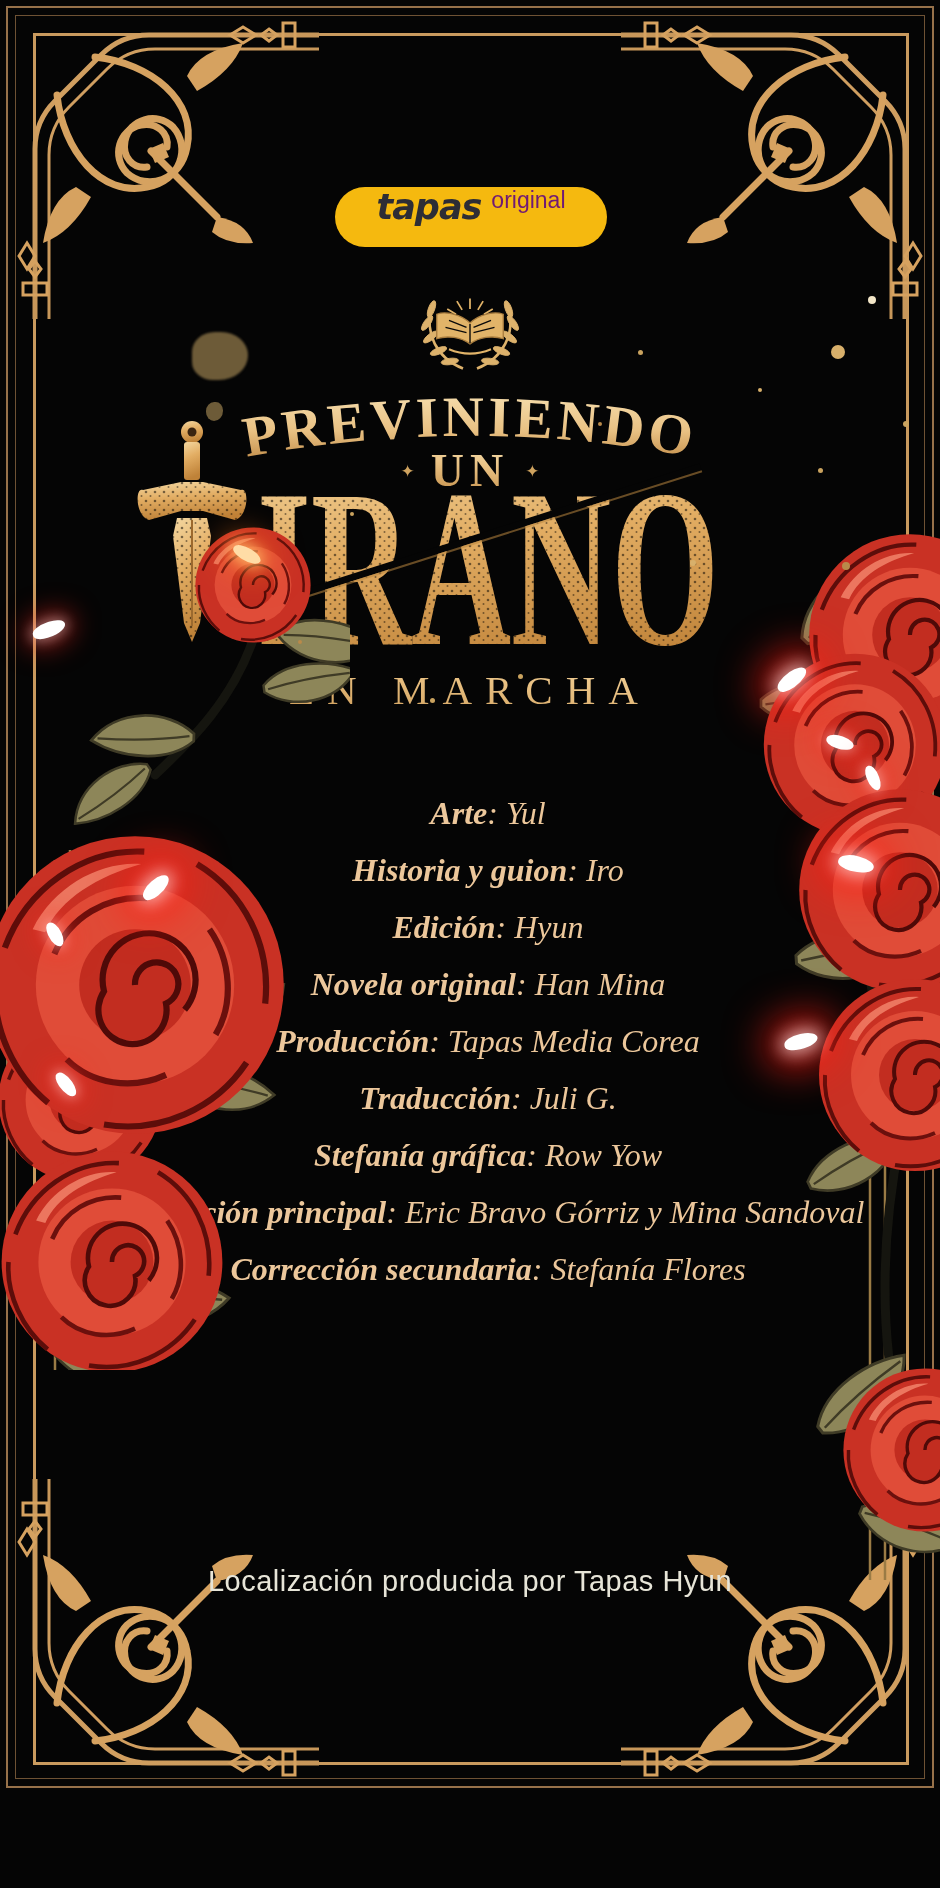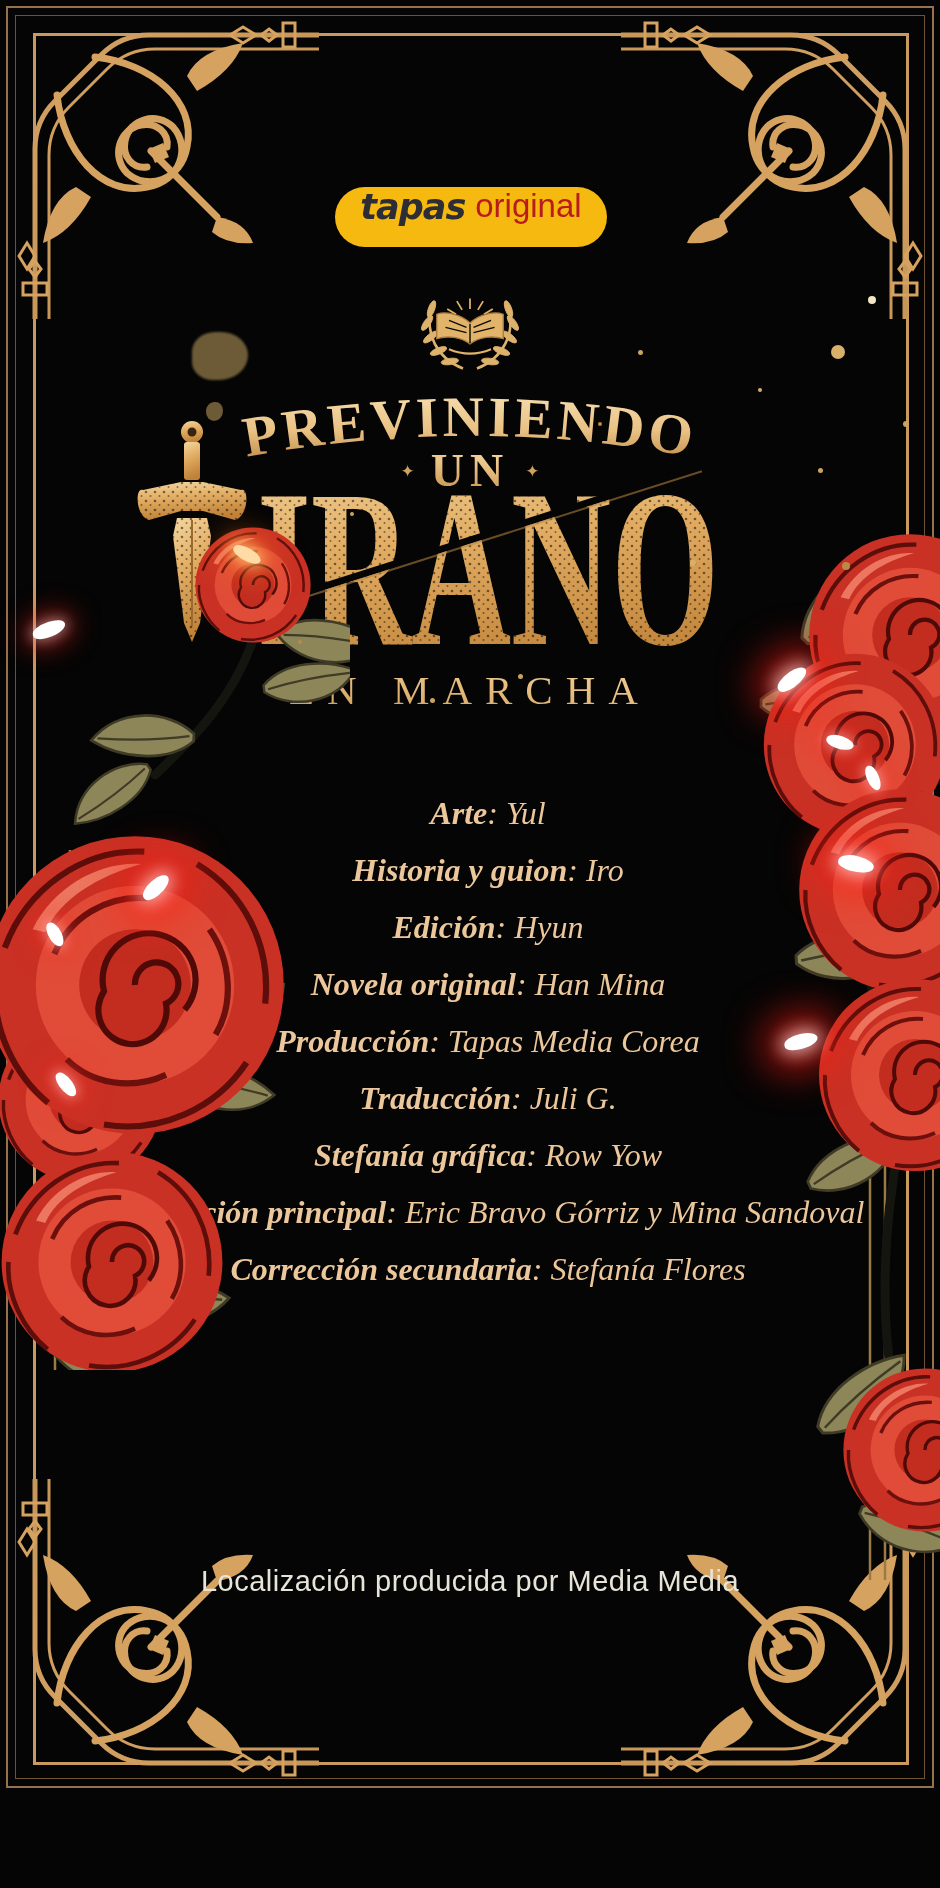--- a/index.html
+++ b/index.html
@@ -13,21 +13,21 @@
   .corner{position:absolute;width:320px;height:320px;}
   .corner.tl{left:-1px;top:-1px;}
   .corner.tr{left:621px;top:-1px;transform:scaleX(-1);}
   .corner.bl{left:-1px;top:1479px;transform:scaleY(-1);}
   .corner.br{left:621px;top:1479px;transform:scale(-1,-1);}
   
   .badge{position:absolute;left:335px;top:187px;width:272px;height:60px;border-radius:30px;
          background:#f5b90f;display:flex;align-items:flex-start;justify-content:center;gap:10px;}
   .badge .brand{font-family:"DejaVu Sans",sans-serif;font-weight:bold;font-style:italic;
          font-size:35px;color:#2d2d35;letter-spacing:-1px;}
-  .badge .orig{font-family:"Liberation Sans",sans-serif;font-size:33px;color:#b91c1c;}
+  .badge .orig{font-family:"Liberation Sans",sans-serif;font-size:23px;color:#701a75;}
   
   .gold-text{color:#e6bc7f;}
   @supports ((background-clip:text) or (-webkit-background-clip:text)){
     .gold-text{background:linear-gradient(185deg,#f7e2b4 0%,#e9c183 42%,#c08a43 100%);
       -webkit-background-clip:text;background-clip:text;color:transparent;}
   }
   .emblem{position:absolute;left:400px;top:288px;width:140px;height:84px;}
   .arc-title{position:absolute;left:200px;top:372px;width:540px;height:114px;}
   .un-row{position:absolute;left:0;top:444px;width:940px;display:flex;align-items:center;
           justify-content:center;gap:16px;}
@@ -254,21 +254,21 @@
 
       <div class="credit-row">
         <b>Corrección principal</b><span>: </span><span>Eric Bravo Górriz y Mina Sandoval</span>
       </div>
 
       <div class="credit-row">
         <b>Corrección secundaria</b><span>: </span><span>Stefanía Flores</span>
       </div>
     </div>
 
-  <div class="footer">Localización producida por Media Media</div>
+  <div class="footer">Localización producida por Tapas Hyun</div>
 
   <svg class="roses left" viewBox="0 0 380 900">
     <g stroke="#9a7b45" stroke-width="2.5">
       <path d="M85,390 V900 M100,380 V900 M115,400 V900"></path>
     </g>
     <g stroke="#15150f" stroke-width="9" fill="none" stroke-linecap="round">
       <path d="M283,170 C262,230 222,270 185,305"></path>
       <path d="M170,560 C150,640 150,720 142,800"></path>
       <path d="M120,640 C100,700 95,760 100,830"></path>
     </g>

